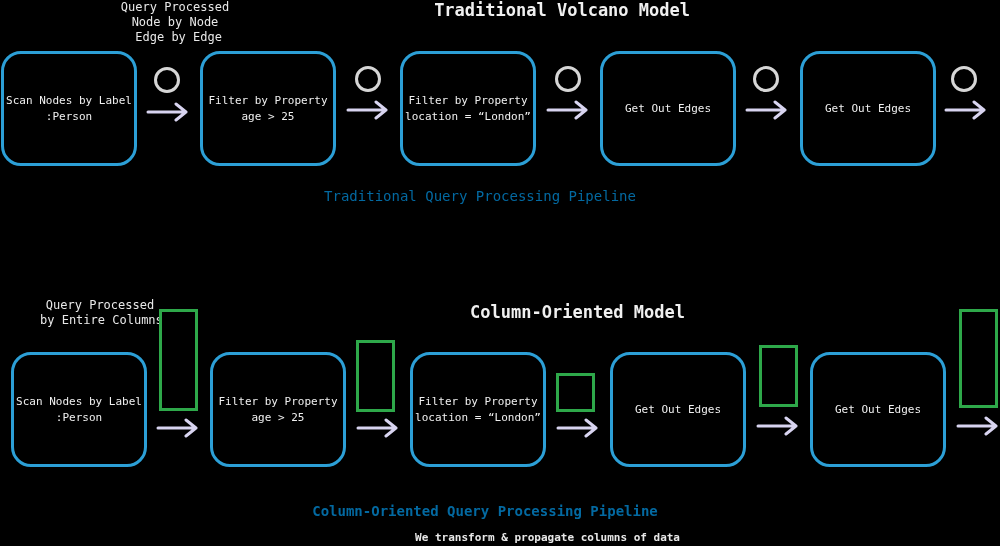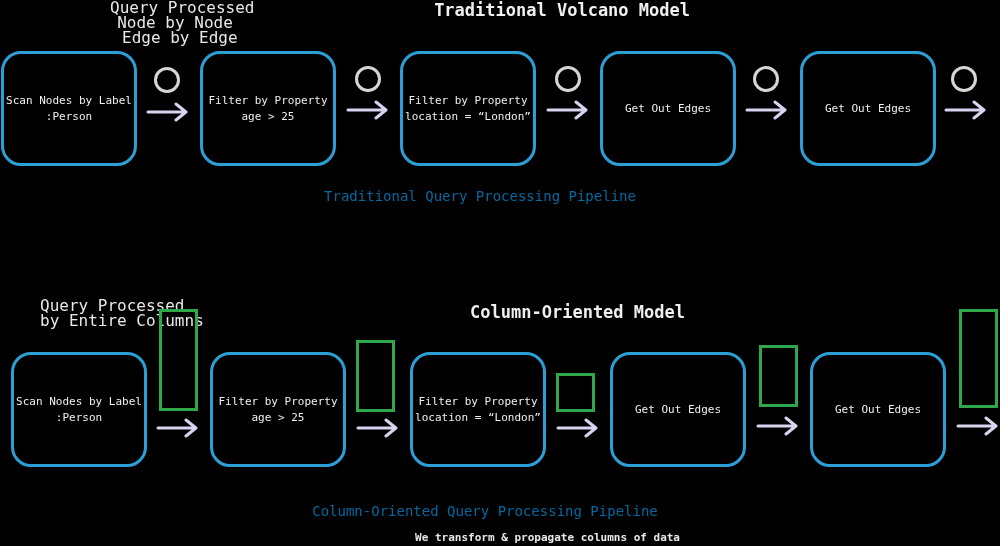--- a/index.html
+++ b/index.html
@@ -1,21 +1,21 @@
 <!DOCTYPE html>
 <html><head>
 <meta charset="utf-8">
 <style>
   html, body { margin:0; padding:0; background:#000; }
   body { width:1000px; height:546px; position:relative; overflow:hidden;
          font-family:"DejaVu Sans Mono","Liberation Mono",monospace; color:#e8e8e8; }
   .abs { position:absolute; }
   .title { font-weight:bold; font-size:17px; color:#f0f0f0; white-space:nowrap; text-align:right; }
   .caption { font-size:14px; color:#0369a1; white-space:nowrap; text-align:center; }
-  .note { font-size:16px; color:#e8e8e8; text-align:center; line-height:15px; white-space:pre; }
+  .note { font-size:12px; color:#e8e8e8; text-align:center; line-height:15px; white-space:pre; }
   .sub { font-size:11px; color:#e8e8e8; white-space:nowrap; text-align:right;font-weight:bold; }
   .node { position:absolute; border:3px solid #2c9fd6; border-radius:20px; background:#000;
           box-sizing:border-box; display:flex; align-items:center; justify-content:center;
           flex-direction:column; }
   .node span { font-size:11px; line-height:16px; color:#f0f0f0; white-space:nowrap; text-align:center; }
   .circle { position:absolute; width:26px; height:26px; border:3px solid #d6d6d6; border-radius:50%; box-sizing:border-box; }
   .col { position:absolute; border:3px solid #2ea84a; box-sizing:border-box; }
   .arrow { position:absolute; width:44px; height:20px; }
 </style>
 </head>
@@ -107,14 +107,14 @@
 <svg class="arrow" style="left:556px; top:418px;" viewBox="0 0 44 20">
     <path d="M2 10 H40 M30 2 L40 10 L30 18" stroke="#d8d4f0" stroke-width="3" fill="none" stroke-linecap="round" stroke-linejoin="round"></path>
   </svg>
 <svg class="arrow" style="left:756px; top:416px;" viewBox="0 0 44 20">
     <path d="M2 10 H40 M30 2 L40 10 L30 18" stroke="#d8d4f0" stroke-width="3" fill="none" stroke-linecap="round" stroke-linejoin="round"></path>
   </svg>
 <svg class="arrow" style="left:956px; top:416px;" viewBox="0 0 44 20">
     <path d="M2 10 H40 M30 2 L40 10 L30 18" stroke="#d8d4f0" stroke-width="3" fill="none" stroke-linecap="round" stroke-linejoin="round"></path>
   </svg>
 
-<div class="abs caption" style="left:250px; top:503px; width:470px;">Column-Oriented Query Processing Pipeline</div>
+<div class="abs caption" style="left:250px; top:503px; width:470px;font-weight:bold;">Column-Oriented Query Processing Pipeline</div>
 <div class="abs sub" style="left:300px; top:531px; width:380px;">We transform &amp; propagate columns of data</div>
 
 </body></html>

